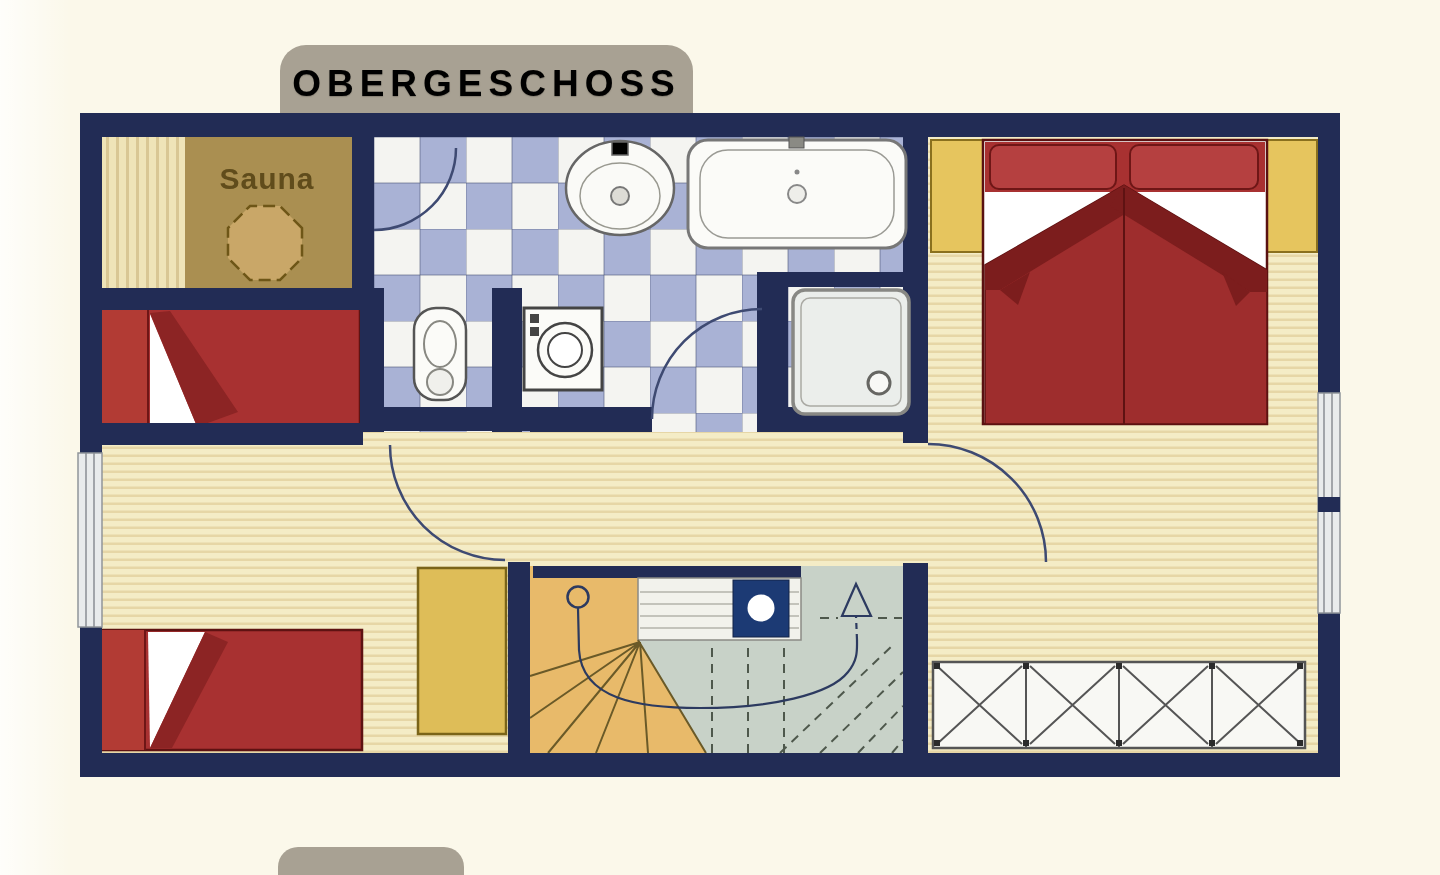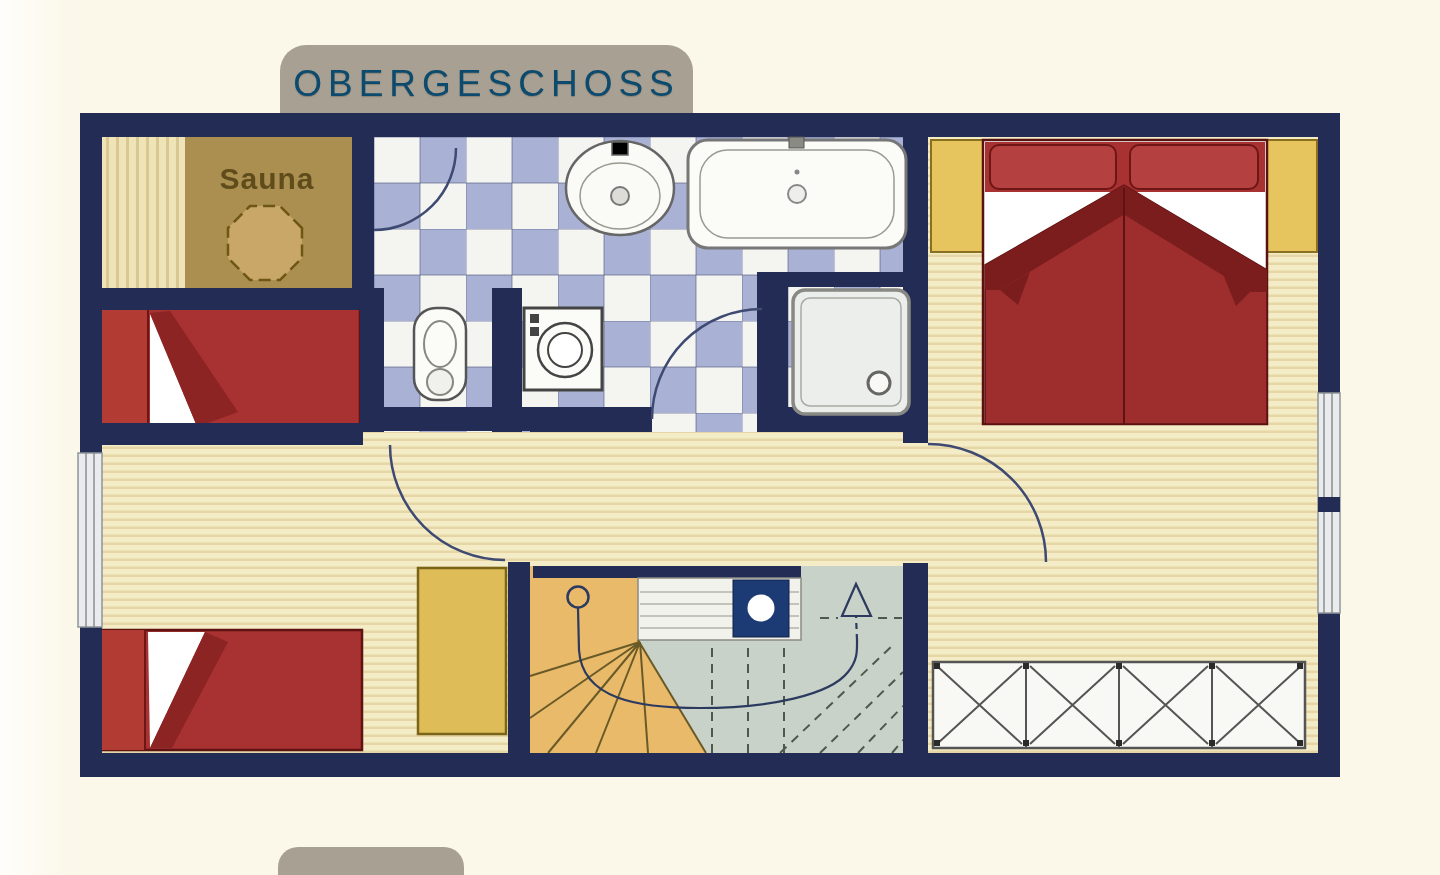--- a/index.html
+++ b/index.html
@@ -4,21 +4,21 @@
 <style>
   html,body{margin:0;padding:0;}
   body{font-family:"Liberation Sans",sans-serif;}
   #stage{position:relative;width:1440px;height:875px;background:#fbf8ea;overflow:hidden;}
   #floor-tab{
     position:absolute;left:280px;top:45px;width:413px;height:78px;
     background:#a8a193;border-radius:26px 26px 0 0;
     display:flex;align-items:center;justify-content:center;
   }
   #floor-tab .tab-text{
-    color:#0c4a6e;font-weight:normal;font-size:37px;letter-spacing:6px;
+    color:#000000;font-weight:bold;font-size:37px;letter-spacing:6px;
     text-shadow:0 1px 1px rgba(110,104,92,.55);
     font-family:"Liberation Sans",sans-serif;
   }
   #next-tab{
     position:absolute;left:278px;top:847px;width:186px;height:28px;
     background:#a8a193;border-radius:20px 20px 0 0;
   }
   #plan-svg{position:absolute;left:0;top:0;}
   #left-fade{position:absolute;left:0;top:0;width:70px;height:100%;
     background:linear-gradient(90deg,rgba(255,255,255,.8),rgba(255,255,255,0));

